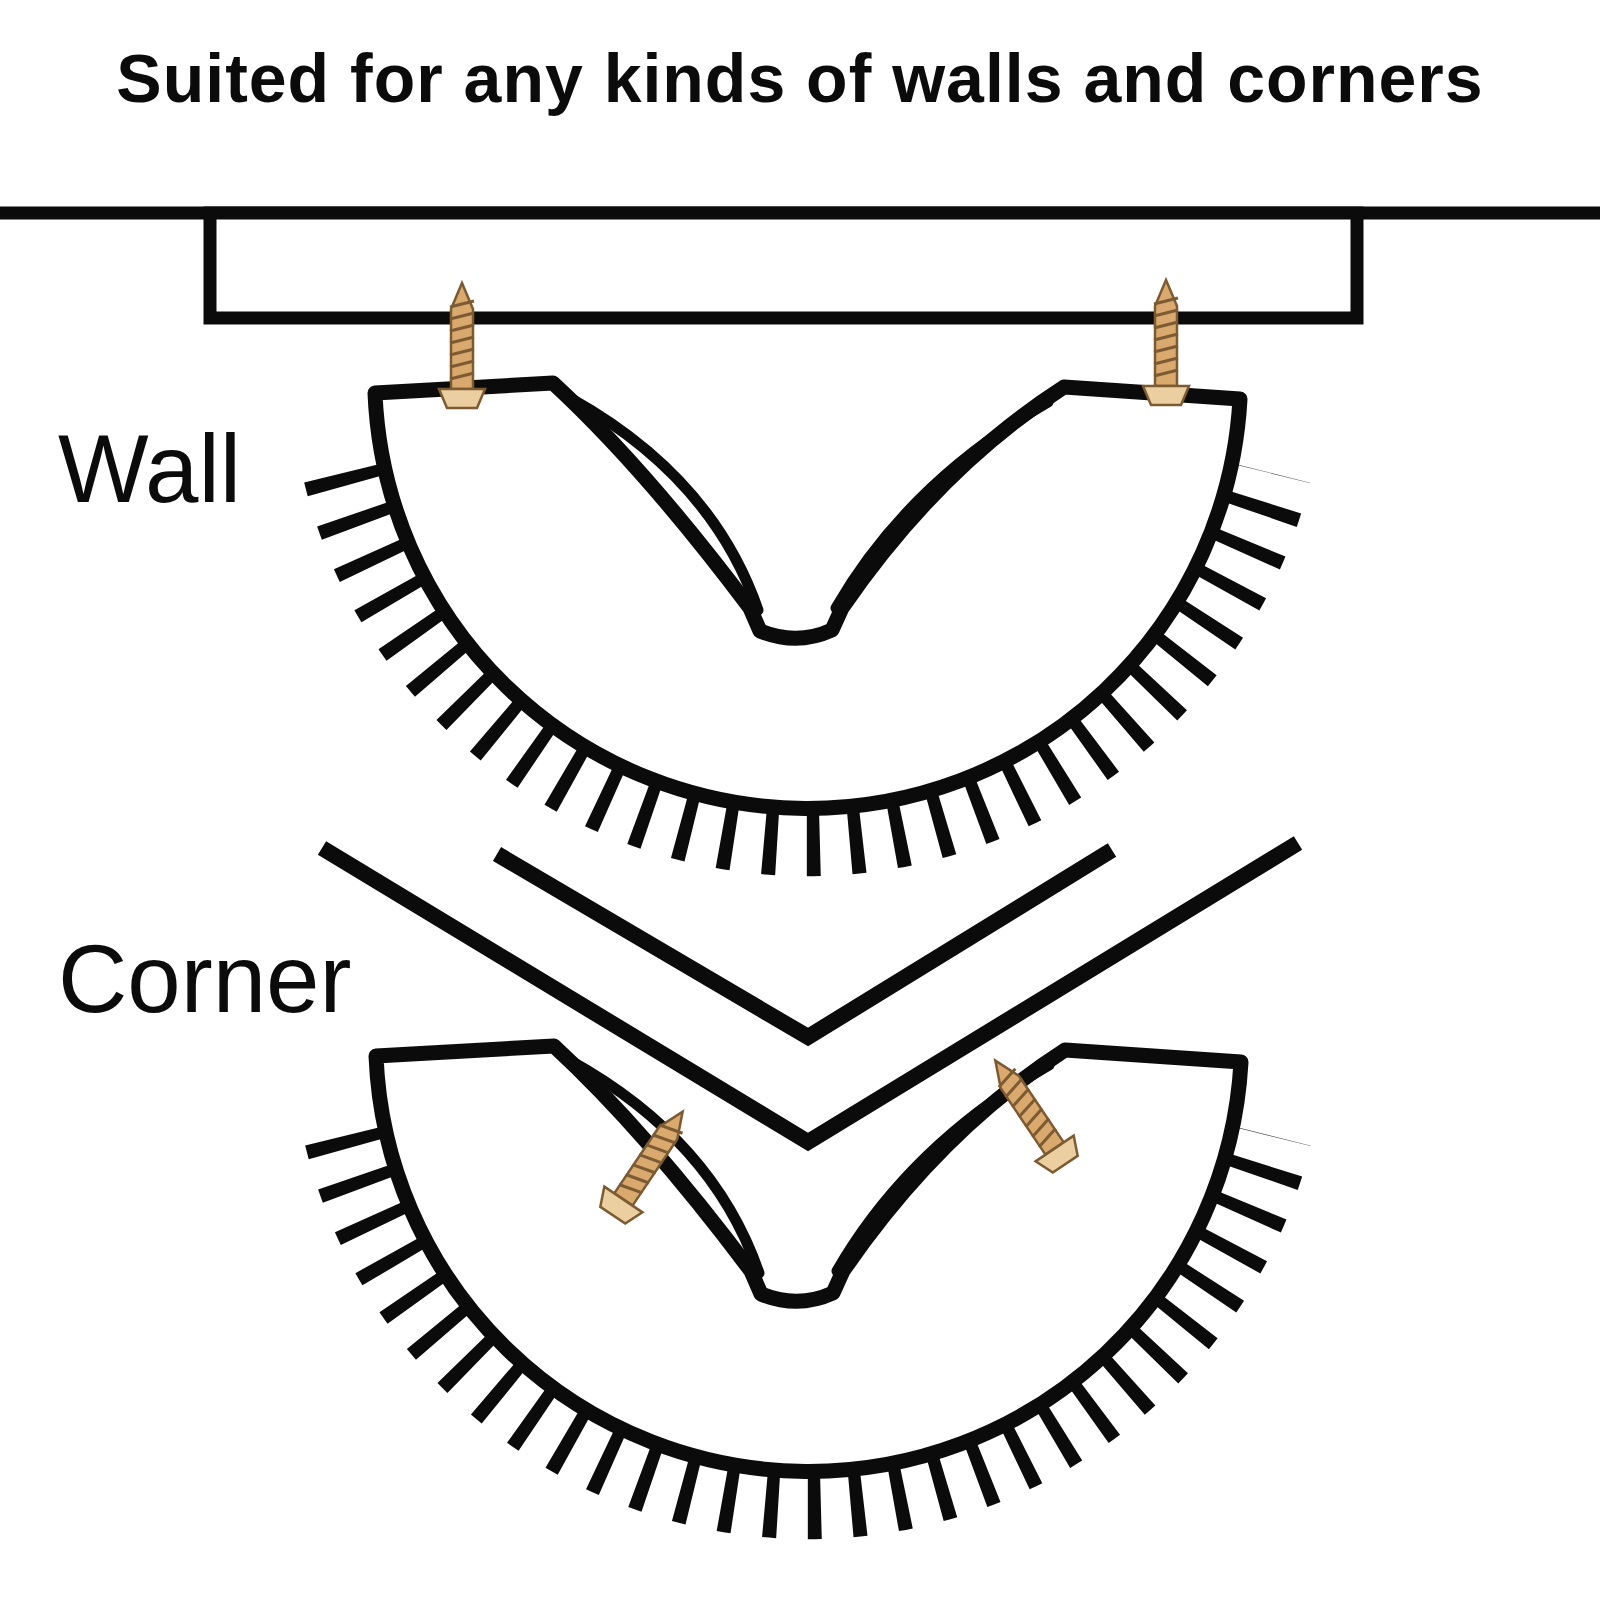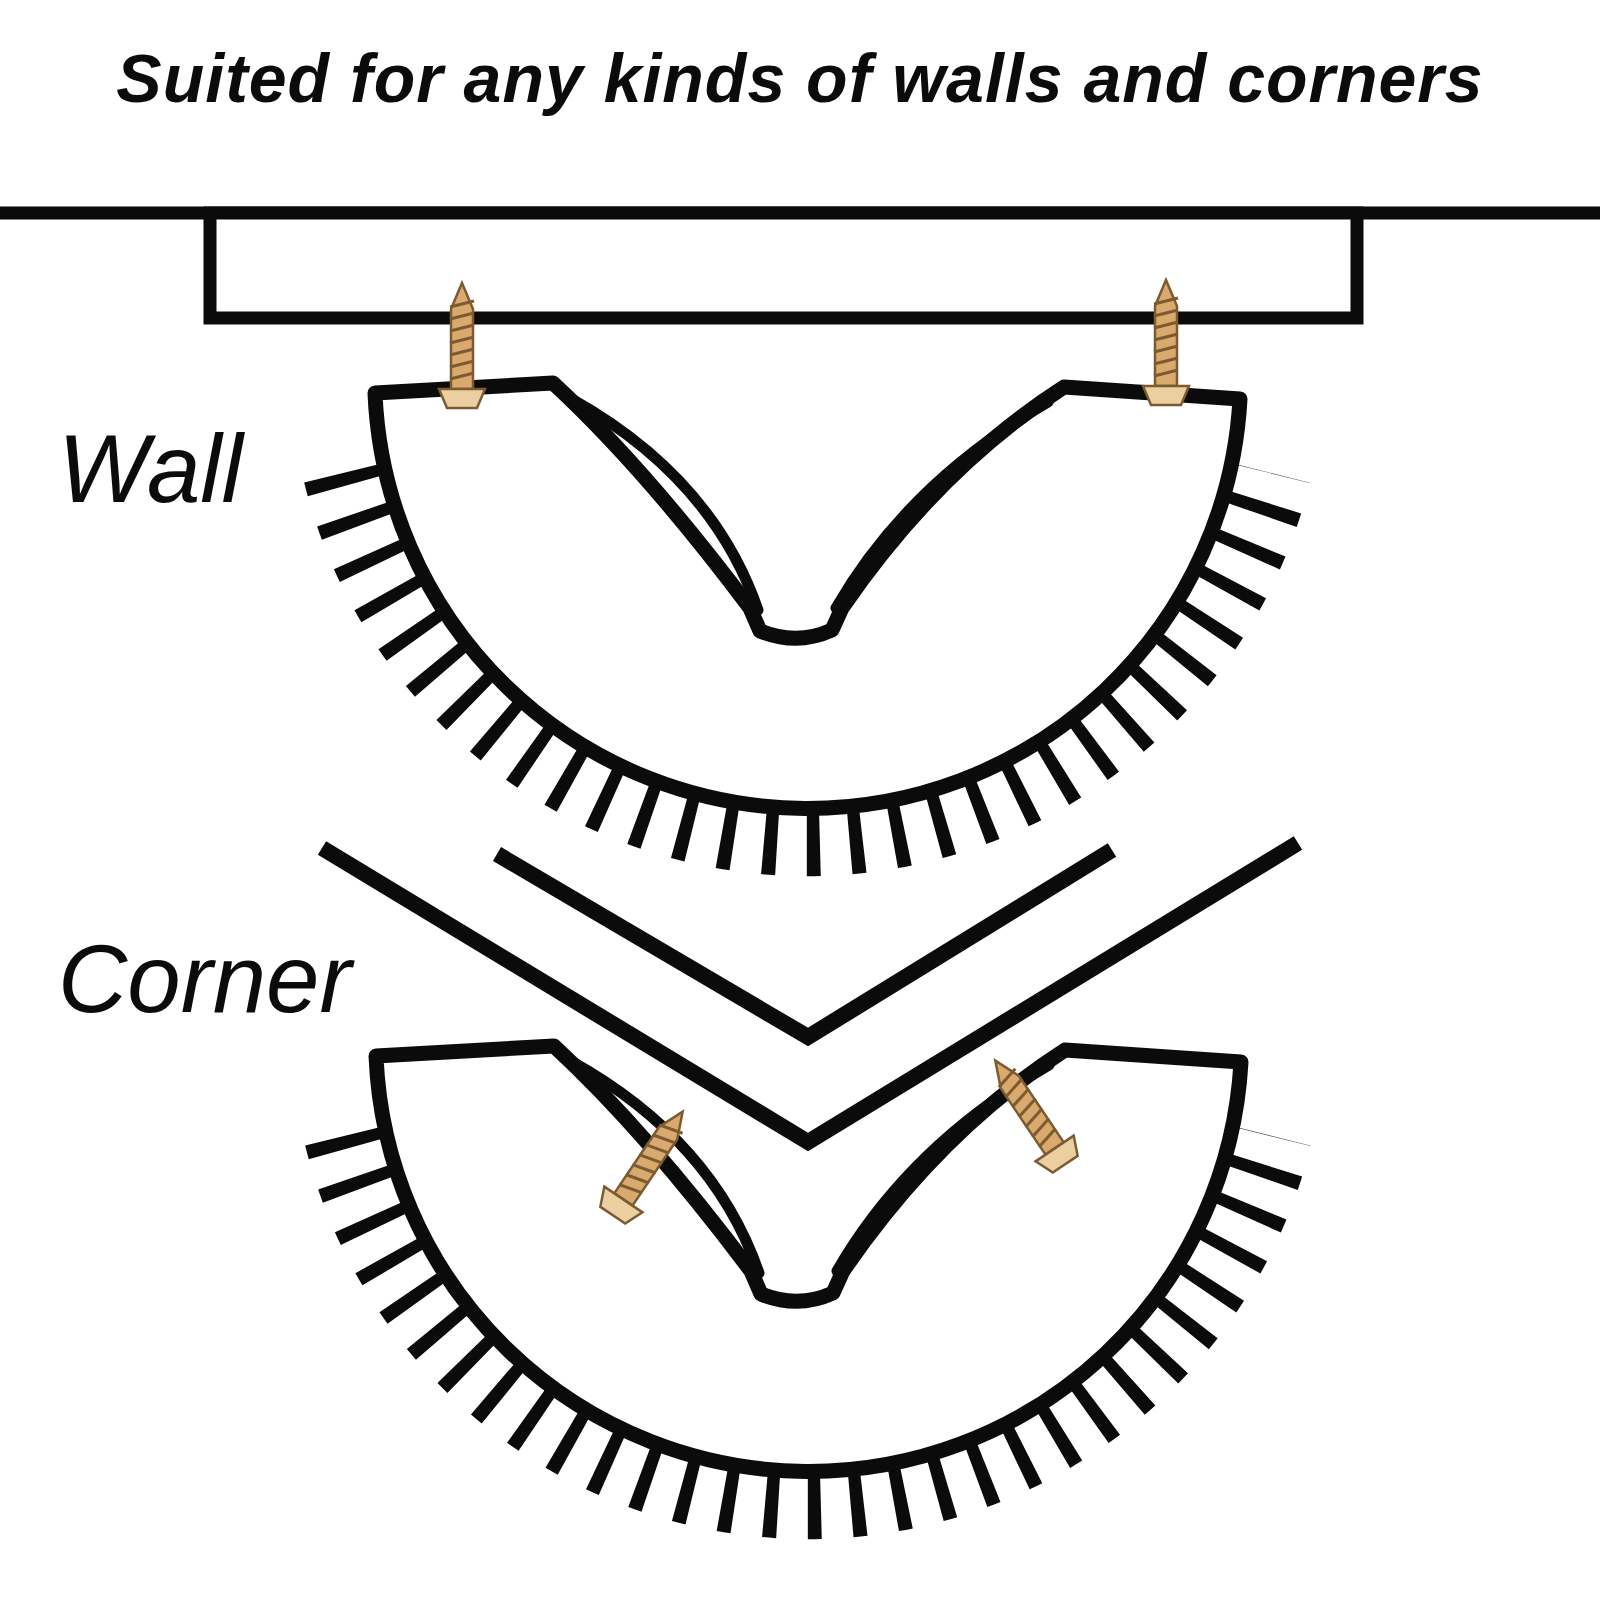--- a/index.html
+++ b/index.html
@@ -3,21 +3,21 @@
 <meta charset="utf-8">
 <style>
   html, body {
     margin: 0;
     padding: 0;
     background: #ffffff;
     width: 1600px;
     height: 1600px;
     font-family: "Liberation Sans", sans-serif;
   }
-  .canvas { width: 1600px; height: 1448px; position: relative; font-style: italic; }
+  .canvas { width: 1600px; height: 1448px; position: relative; }
   svg { display: block; }
 
   text { fill: #0b0b0b; }
   .title-text {
     font-size: 68px;
     font-weight: 700;
     letter-spacing: 1px;
   }
   .section-label {
     font-size: 96px;

